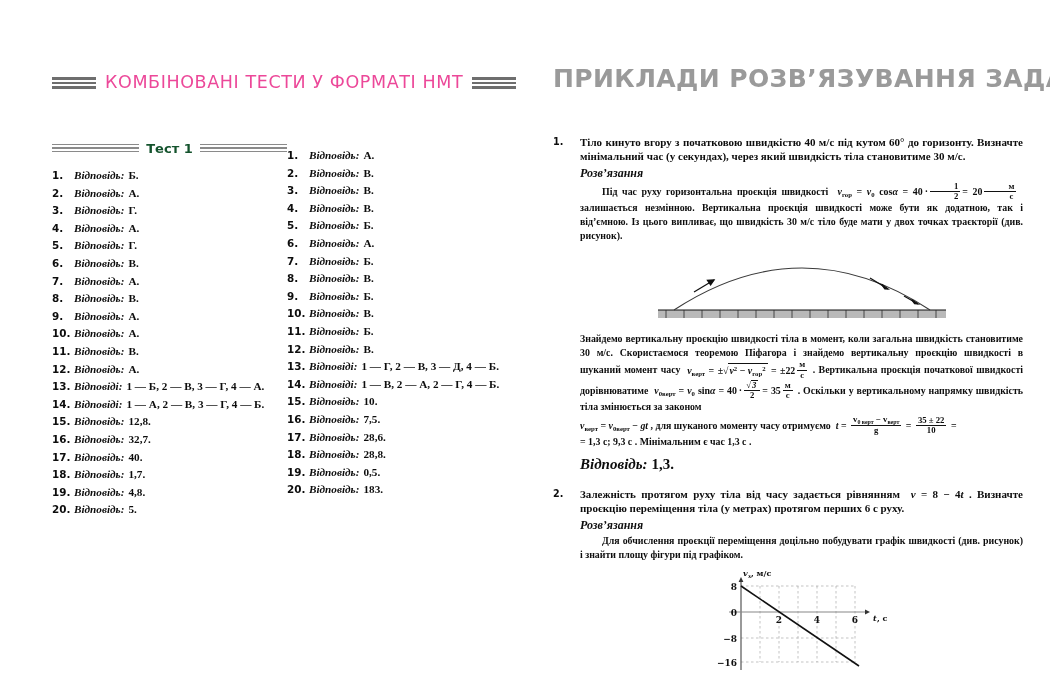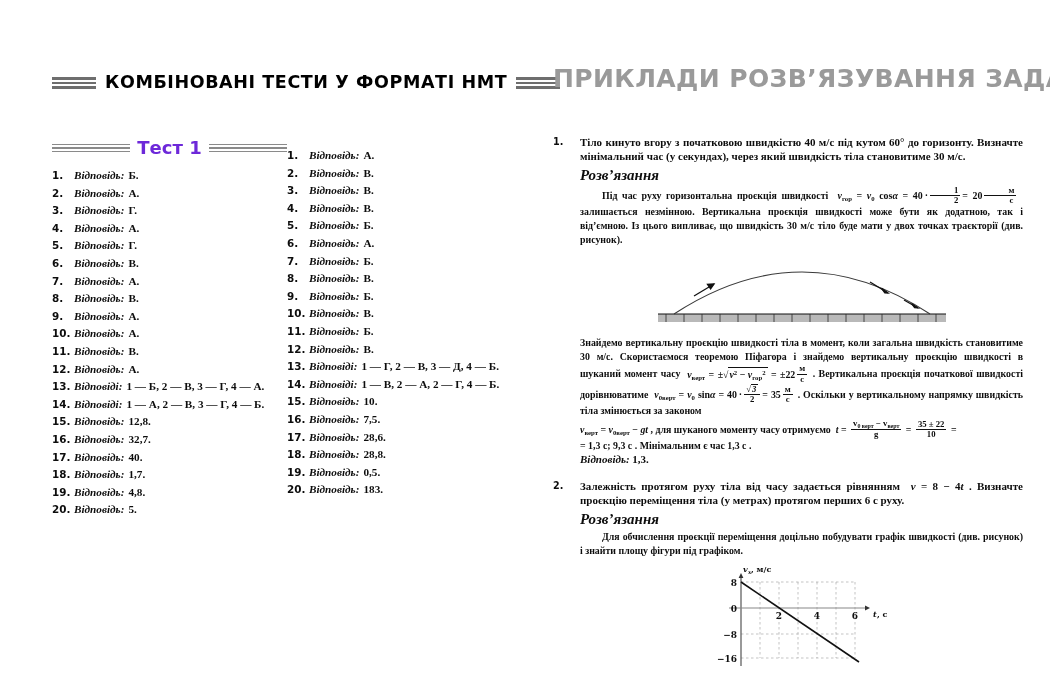--- a/index.html
+++ b/index.html
@@ -31,24 +31,24 @@
 
   
   .main-head {
     display: flex;
     align-items: center;
     gap: 9px;
     height: 34px;
   }
   .main-head-title {
     font-family: "DejaVu Sans", "Liberation Sans", sans-serif;
-    font-weight: bold;
+    font-weight: normal;
     font-size: 17.5px;
     letter-spacing: 0.6px;
-    color: #000000;
+    color: #ec4899;
     white-space: nowrap;
     line-height: 1;
   }
   .rule3 {
     display: flex;
     flex-direction: column;
     justify-content: center;
     gap: 2px;
     flex: 0 0 auto;
   }
@@ -81,22 +81,22 @@
     min-width: 10px;
   }
   .test-head .rule-thin span {
     display: block;
     height: 1.5px;
     background: #8a8a8a;
   }
   .test-title {
     font-family: "DejaVu Sans", "Liberation Sans", sans-serif;
     font-weight: bold;
-    font-size: 18px;
-    color: #6d28d9;
+    font-size: 13px;
+    color: #14532d;
     white-space: nowrap;
     line-height: 1;
   }
 
   .ans-list {
     margin-top: 12px;
     list-style: none;
     padding: 0;
   }
   .ans-item {
@@ -152,36 +152,37 @@
   }
   .prob-body { flex: 1 1 auto; }
   .prob-stem {
     font-size: 11px;
     line-height: 1.30;
     text-align: justify;
     font-weight: bold;
   }
   .solution-label {
     font-style: italic;
-    font-size: 15px;
+    font-size: 12px;
     line-height: 1.35;
     margin-top: 1px;
     font-weight: bold;
   }
   .sol-para {
     font-size: 9.9px;
     line-height: 1.42;
     text-align: justify;
     text-indent: 22px;
     font-weight: bold;
     margin-top: 1px;
   }
   .sol-para.noindent { text-indent: 0; }
   .answer-line {
-    font-size: 11px;
+    font-size: 15px;
+    margin-top: 7px;
     font-weight: bold;
   }
   .answer-line i { font-style: italic; }
 
   
   .m {
     font-family: "Liberation Serif", "DejaVu Serif", serif;
     font-style: italic;
     white-space: nowrap;
   }

